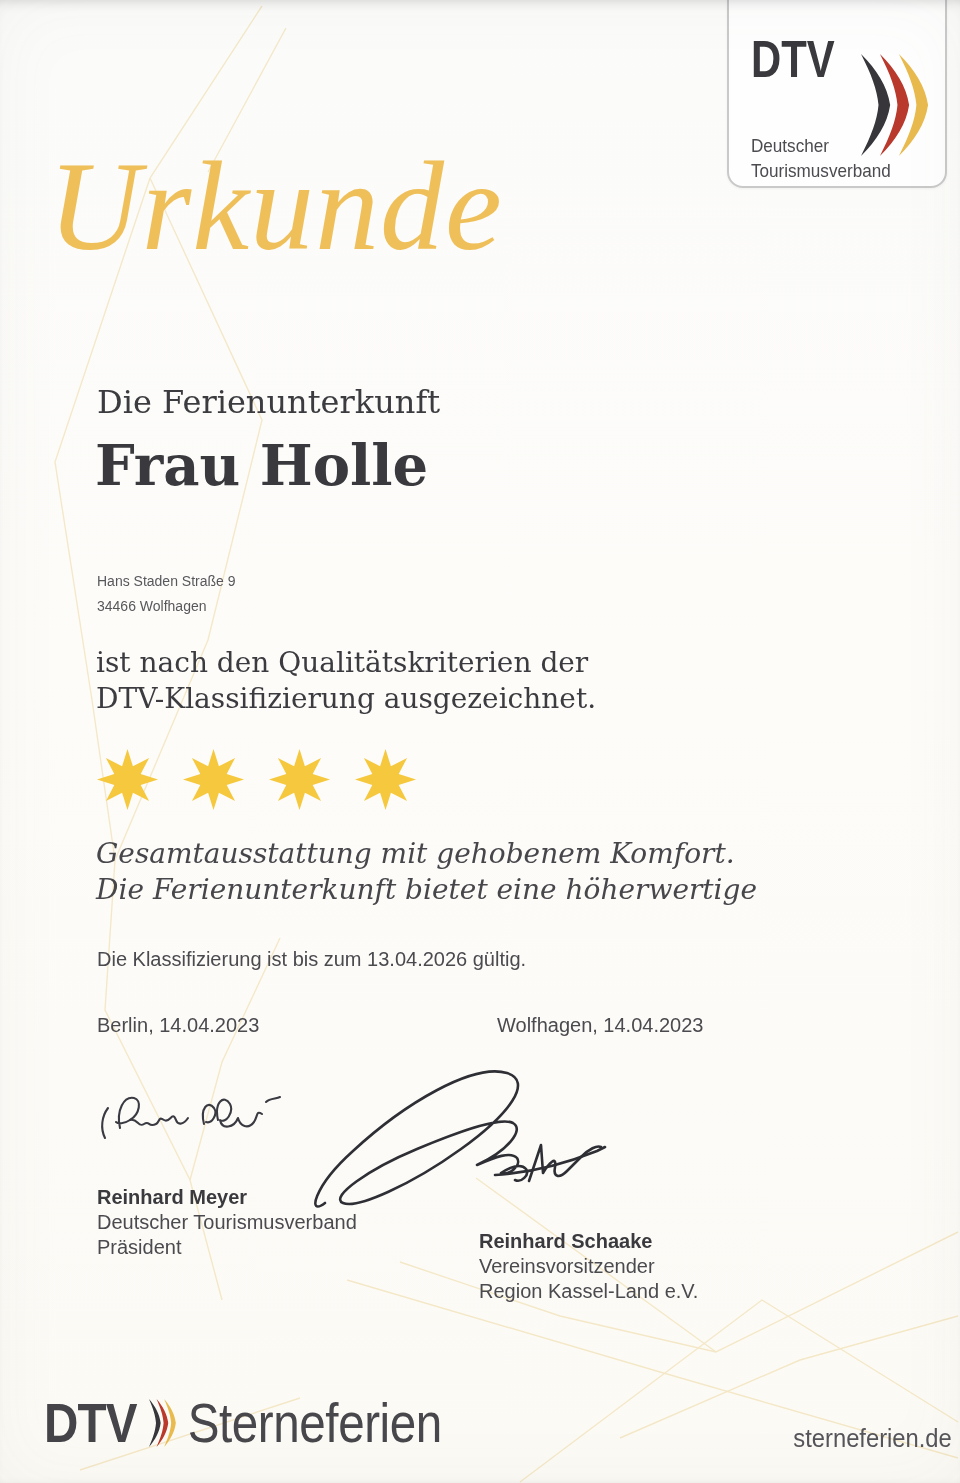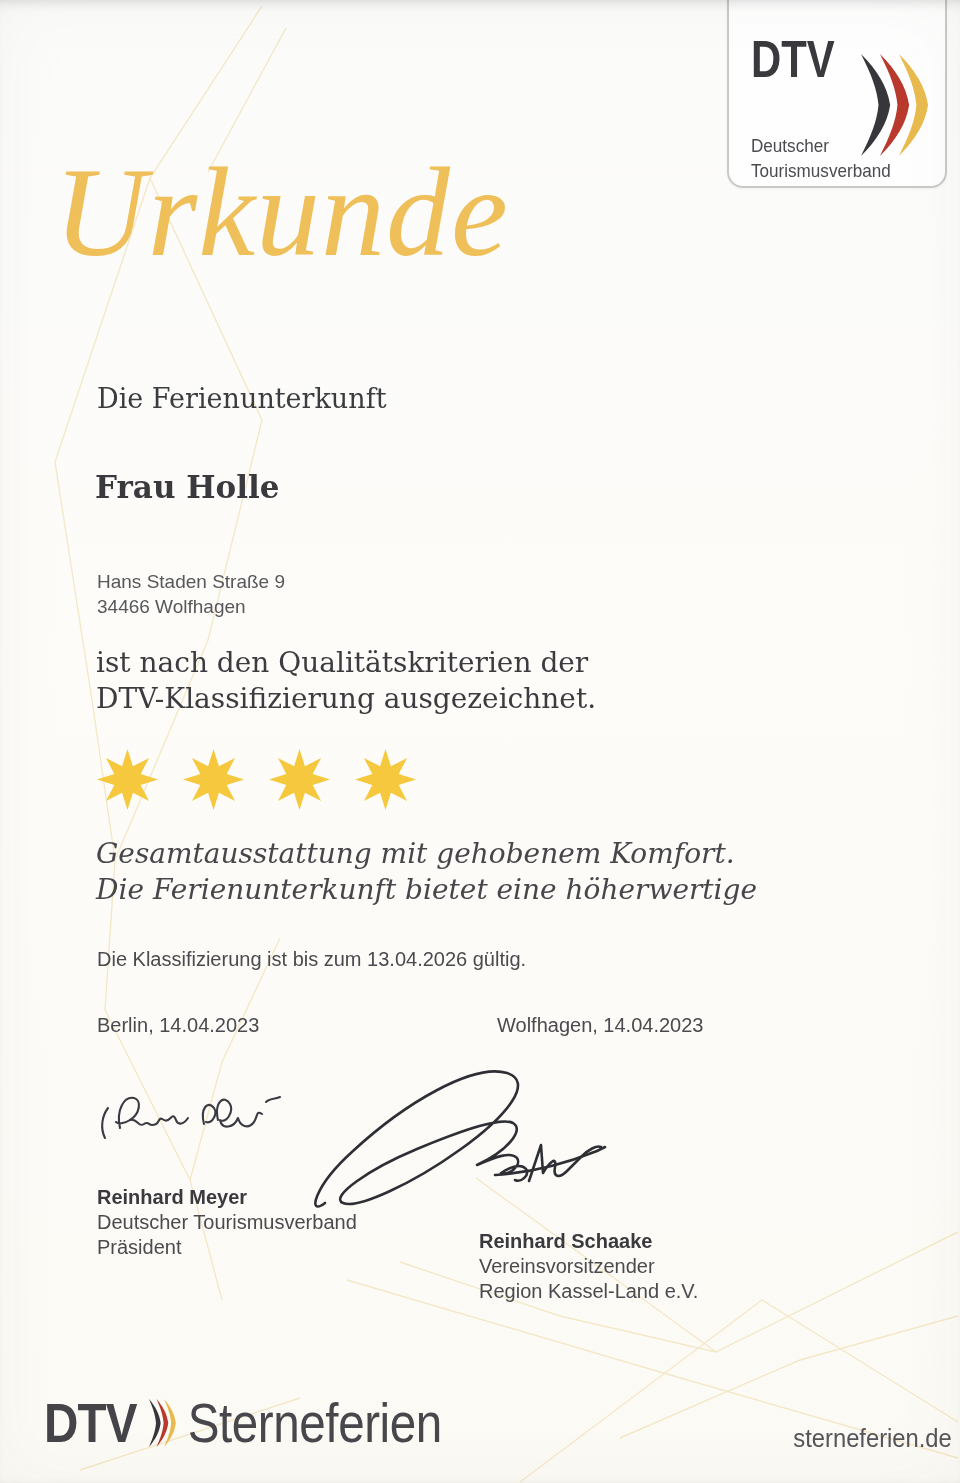--- a/index.html
+++ b/index.html
@@ -39,36 +39,36 @@
   }
   .logo-swoosh{position:absolute;right:14px;top:68px;}
   .logo-sub{
     position:absolute;left:22px;font-size:19px;color:#4B4B50;
     transform:scaleX(.9);transform-origin:left top;white-space:nowrap;line-height:1;
   }
   .logo-sub.l1{top:150px;}
   .logo-sub.l2{top:175px;}
 
   .title{
-    position:absolute;left:48px;top:142px;margin:6px;
+    position:absolute;left:48px;top:142px;margin:0;
     font-family:"Liberation Serif",serif;font-style:italic;font-weight:normal;
     font-size:128px;line-height:1;color:var(--title-gold);letter-spacing:1px;
   }
 
   .intro{
     position:absolute;left:97px;top:383px;
-    font-family:"DejaVu Serif",serif;font-size:27px;color:var(--text-serif);
+    font-family:"DejaVu Serif",serif;font-size:32px;color:var(--text-serif);
   }
   .property{
     position:absolute;left:95px;top:432px;
-    font-family:"DejaVu Serif",serif;font-size:31px;font-weight:bold;color:var(--text-dark);margin-top:37px;
+    font-family:"DejaVu Serif",serif;font-size:56px;font-weight:bold;color:var(--text-dark);
   }
   .address{
     position:absolute;left:97px;top:569px;
-    font-size:19px;line-height:25px;color:#58585C;
+    font-size:14px;line-height:25px;color:#58585C;
   }
   .statement{
     position:absolute;left:96px;top:645px;
     font-family:"DejaVu Serif",serif;font-size:28px;line-height:36px;color:var(--text-serif);
   }
   .stars{
     position:absolute;left:96px;top:748px;display:flex;gap:23px;color:var(--star-gold);
   }
   .quote{
     position:absolute;left:96px;top:836px;

